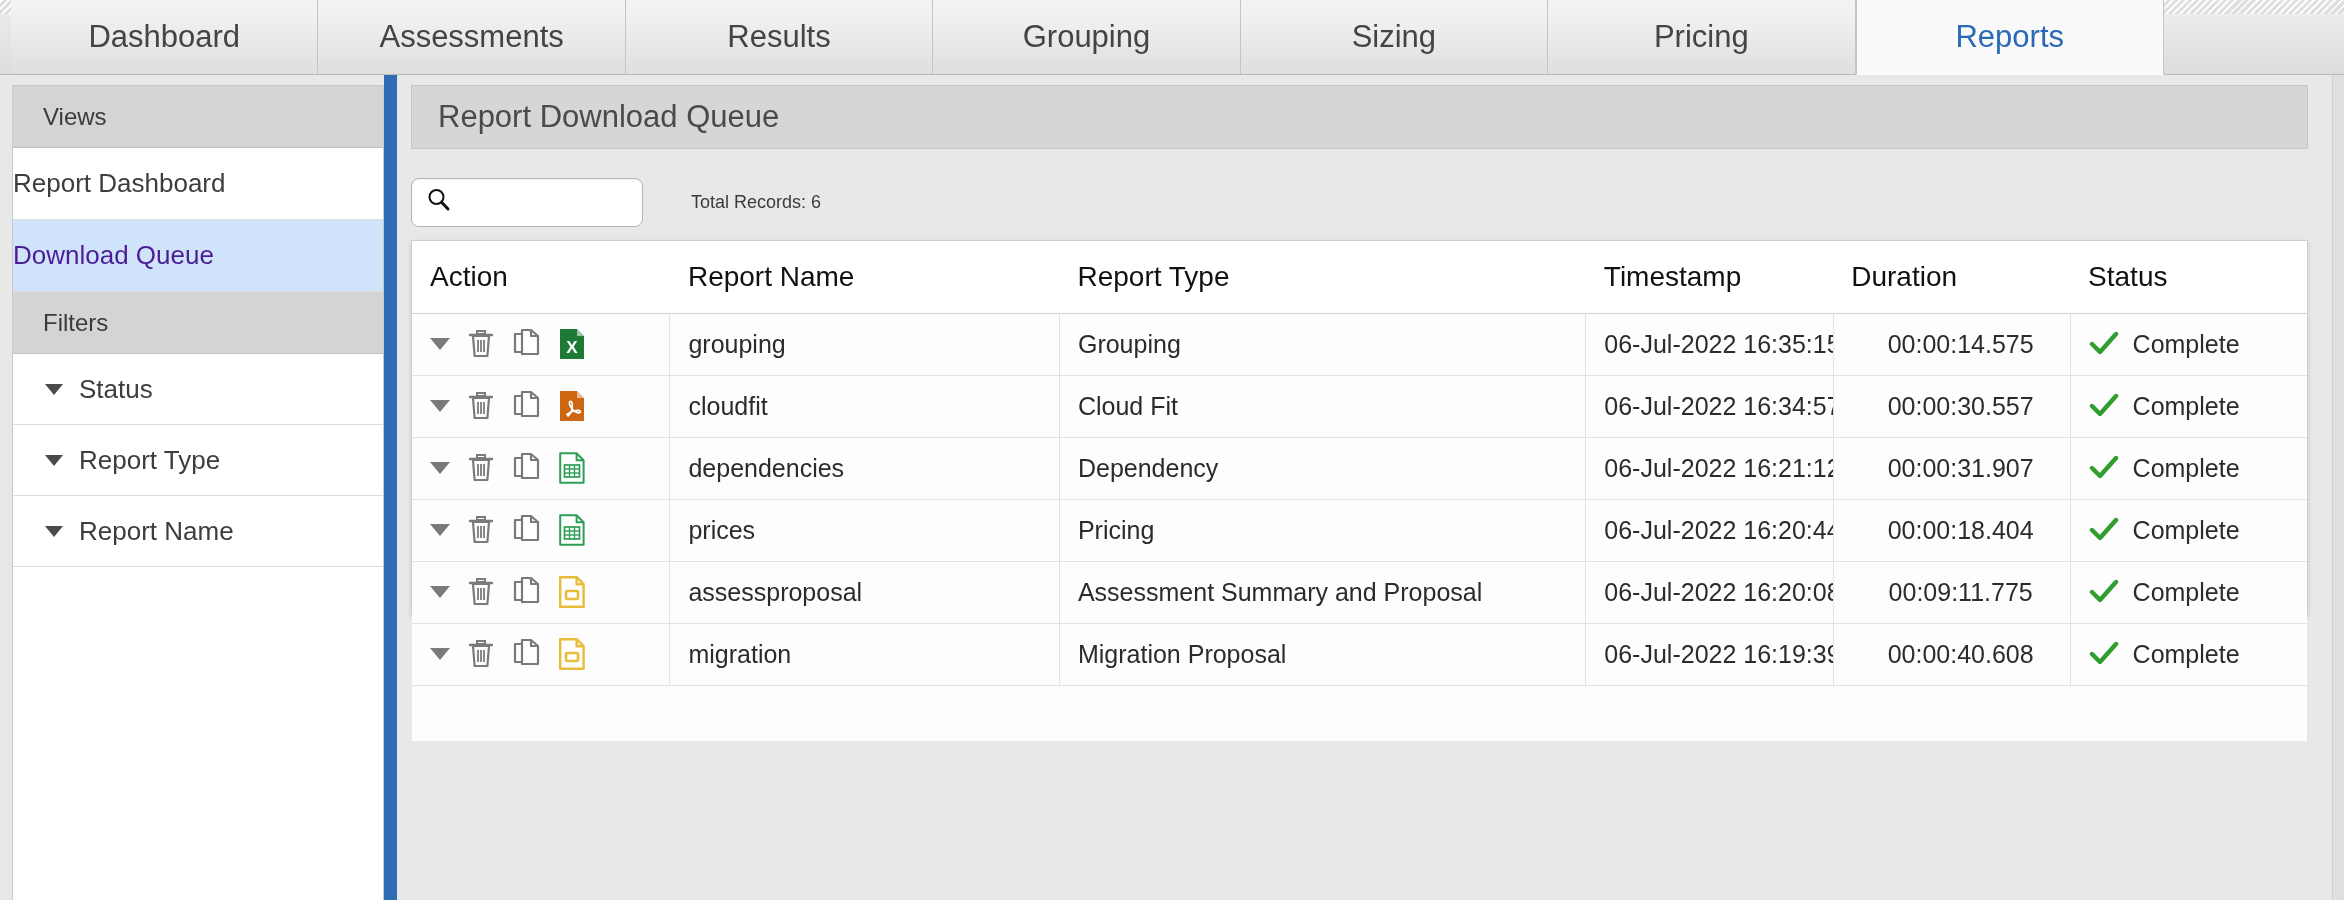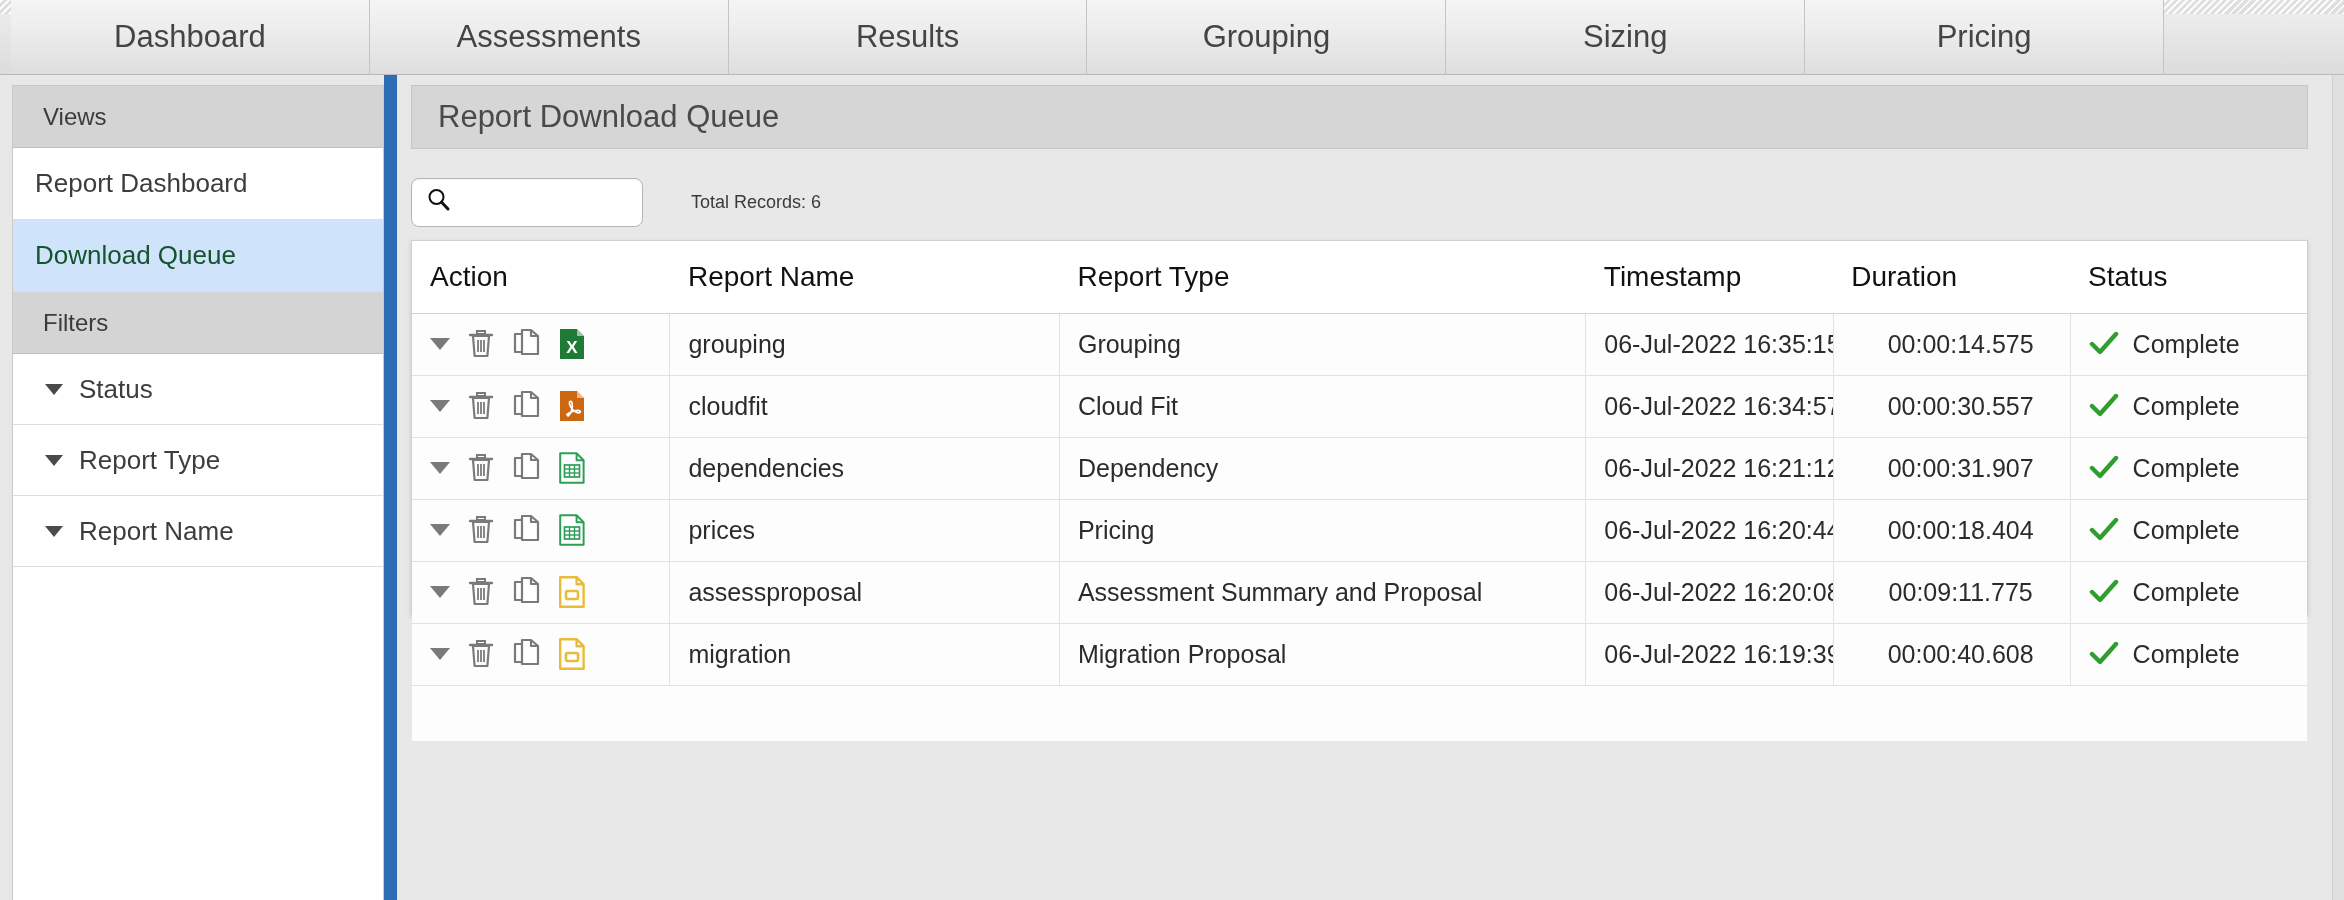--- a/index.html
+++ b/index.html
@@ -111,30 +111,29 @@
     align-items: center;
     padding-left: 30px;
     font-size: 24px;
     color: #3b3b3b;
     border-bottom: 1px solid #c0c0c0;
   }
   .side-item {
     height: 72px;
     display: flex;
     align-items: center;
-    padding-left: 22px;
     font-size: 26px;
     color: #3d3d3d;
     background: #fff;
     border-bottom: 1px solid #dedede;
     cursor: pointer;
   }
   .side-item.selected {
     background: #cfe4fa;
-    color: #14532d;
+    color: #4c1d95;
   }
   .filter-row {
     height: 71px;
     display: flex;
     align-items: center;
     padding-left: 32px;
     font-size: 26px;
     color: #3d3d3d;
     background: #fff;
     border-bottom: 1px solid #dedede;
@@ -314,20 +313,23 @@
       <span>Results</span>
     </div>
   <div class="tab">
       <span>Grouping</span>
     </div>
   <div class="tab">
       <span>Sizing</span>
     </div>
   <div class="tab">
       <span>Pricing</span>
+    </div>
+  <div class="tab active">
+      <span>Reports</span>
     </div>
   <div class="tab-tail"></div>
 </div>
 
 <div class="page">
 
   <div class="sidebar">
     <div class="side-header">
       <span>Views</span>
     </div>

